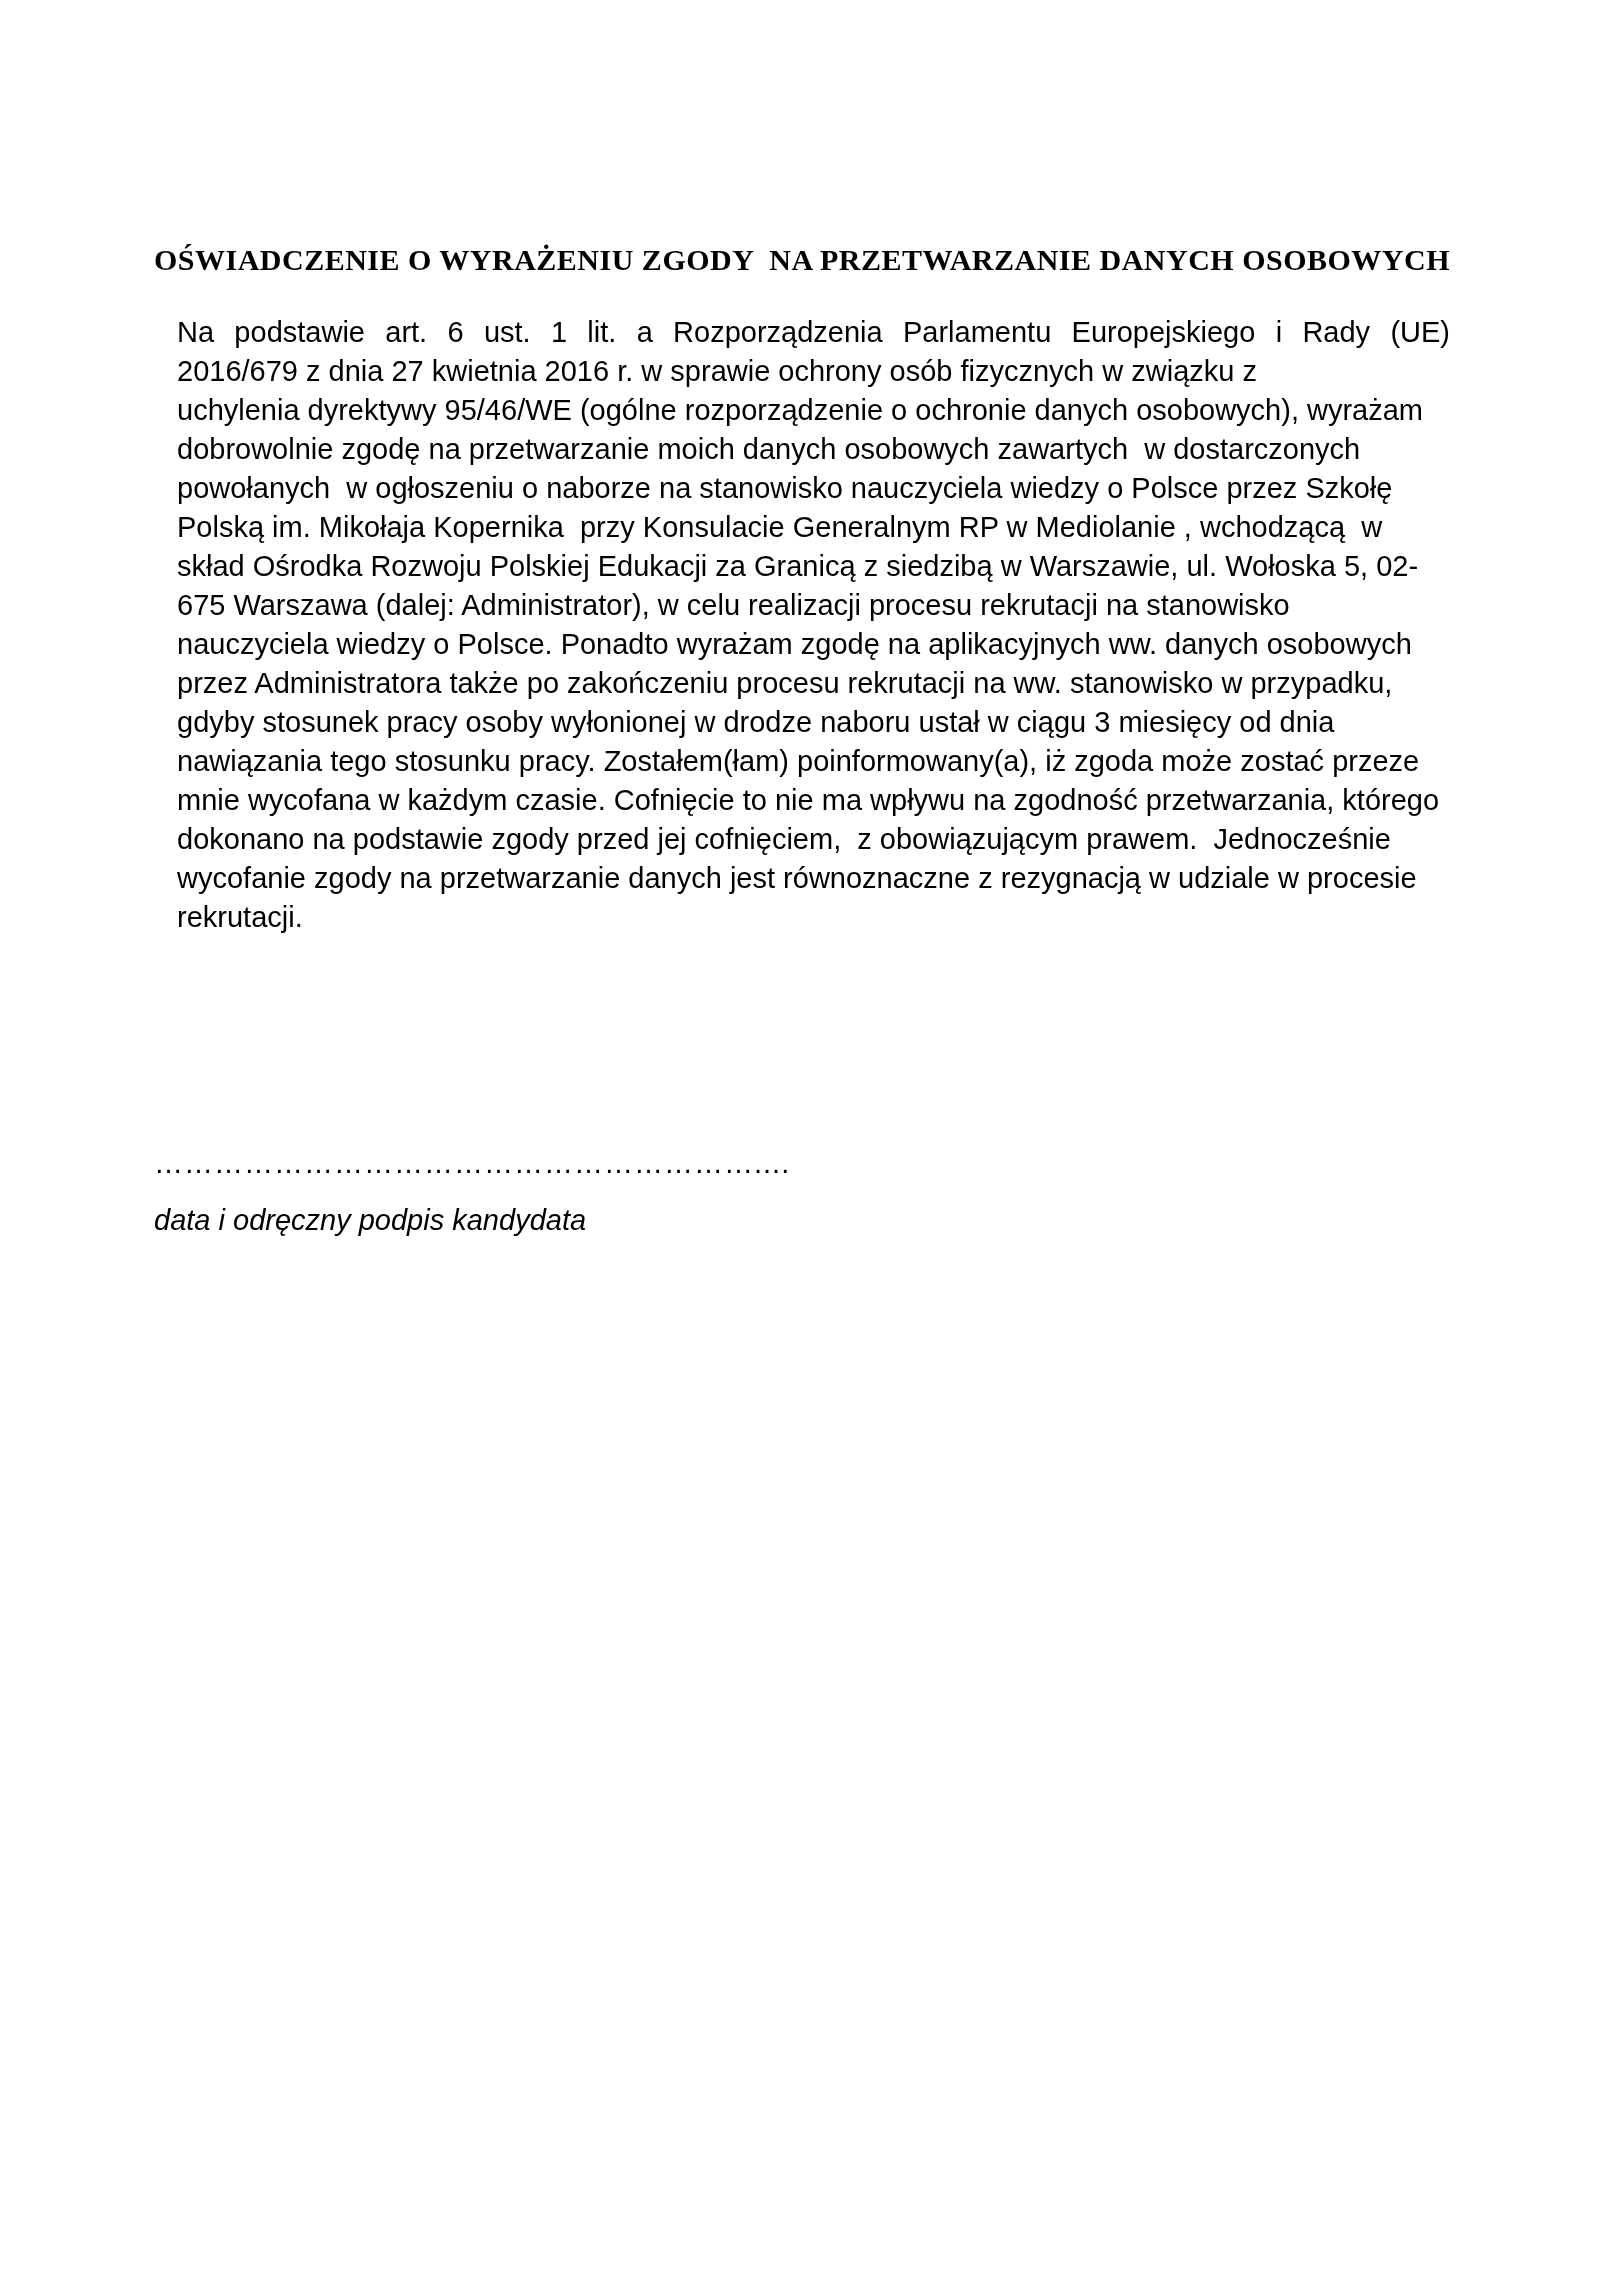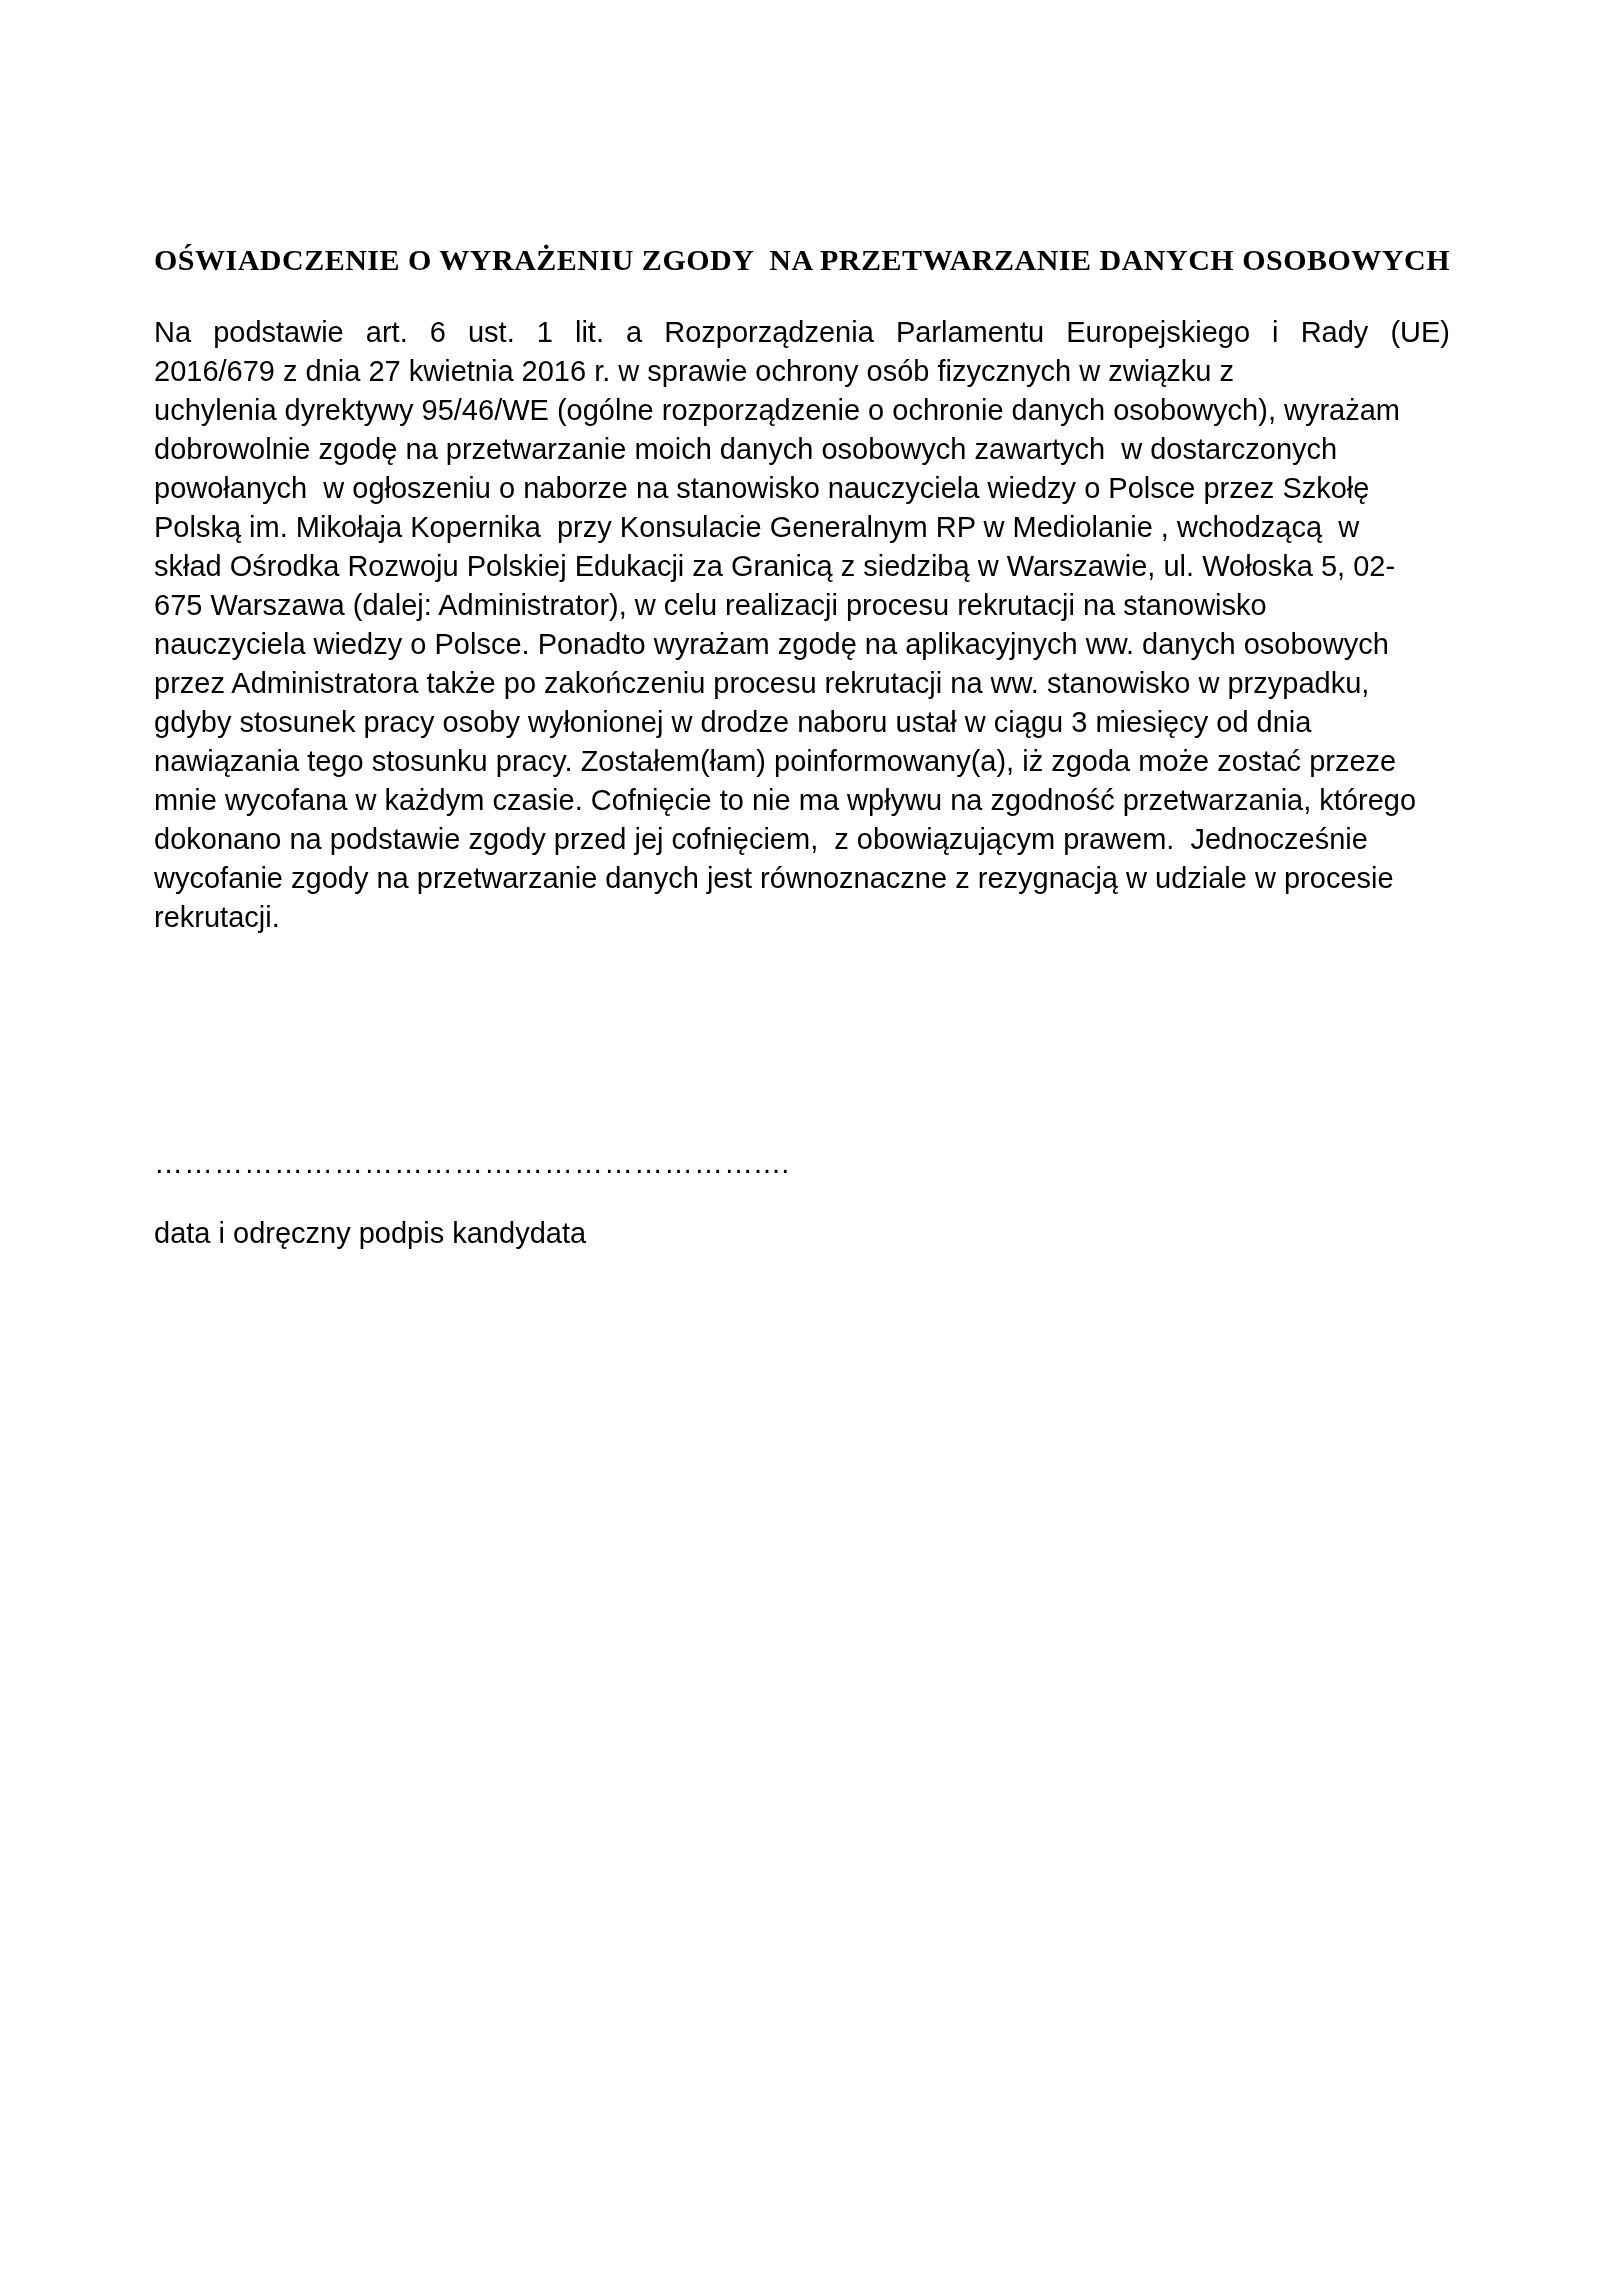--- a/index.html
+++ b/index.html
@@ -32,37 +32,39 @@
     letter-spacing: 0.5px;
   }
   .paragraph {
     margin-top: 34px;
     font-size: 29px;
     line-height: 39px;
   }
   .line {
     white-space: pre;
     height: 39px;
+    margin-left: 23px;
   }
   .line.justify {
     white-space: normal;
     text-align: justify;
     text-align-last: justify;
   }
   .signature-dots {
     margin-top: 207px;
     font-size: 29px;
     line-height: 39px;
     white-space: pre;
     letter-spacing: 1px;
   }
   .signature-caption {
-    margin-top: 31px;
+    margin-top: 18px;
     font-size: 29px;
     line-height: 39px;
+    font-style: italic;
     white-space: pre;
   }
 </style>
 </head>
 <body>
 
 <div class="page">
   <div class="doc-title">OŚWIADCZENIE O WYRAŻENIU ZGODY  NA PRZETWARZANIE DANYCH OSOBOWYCH</div>
 
   <div class="paragraph">

